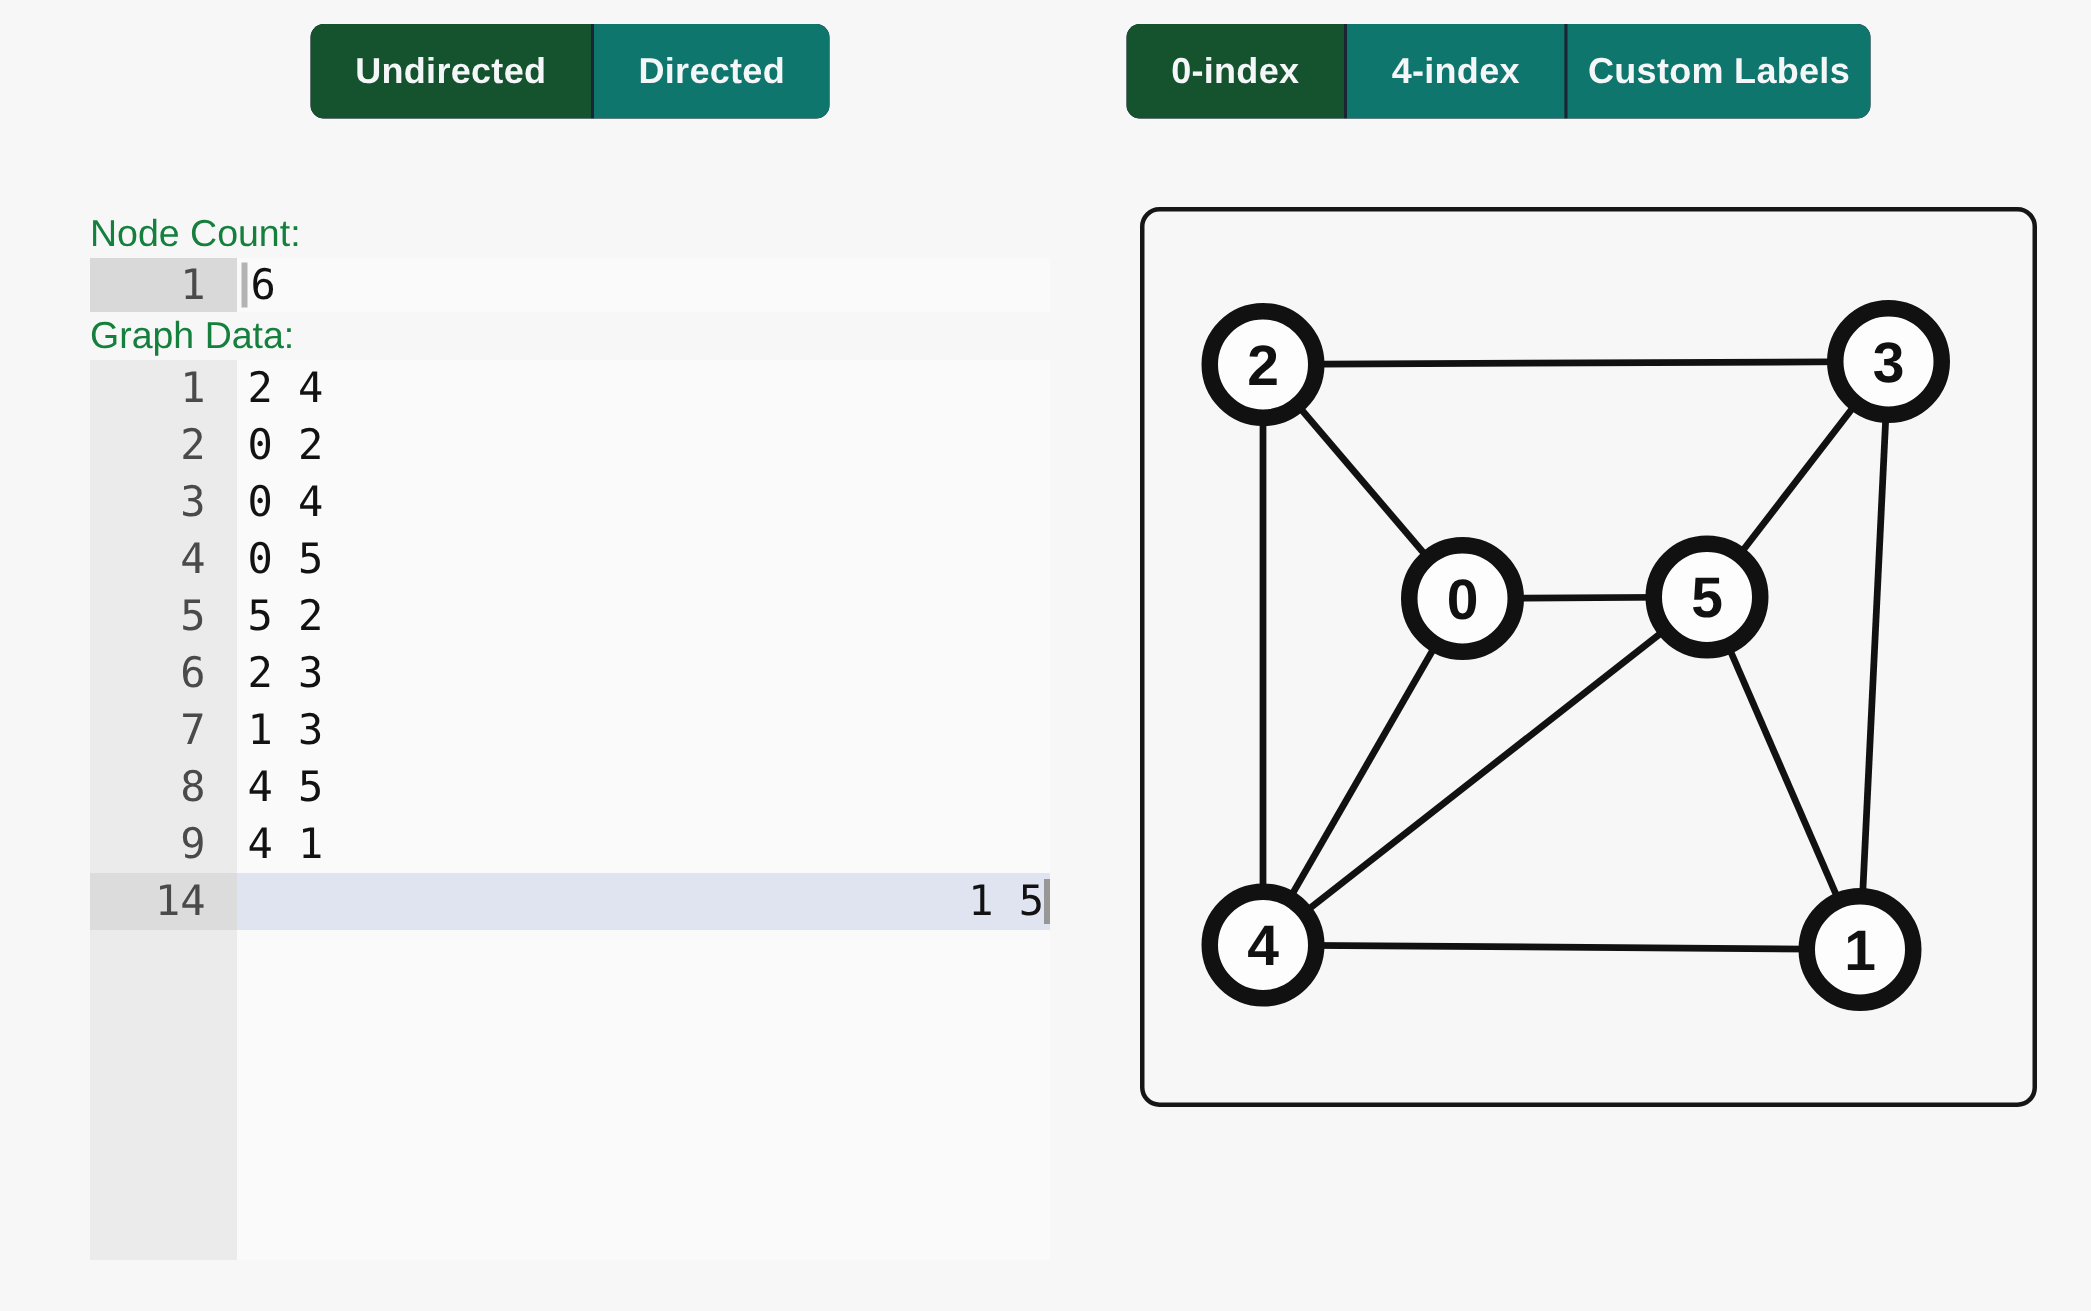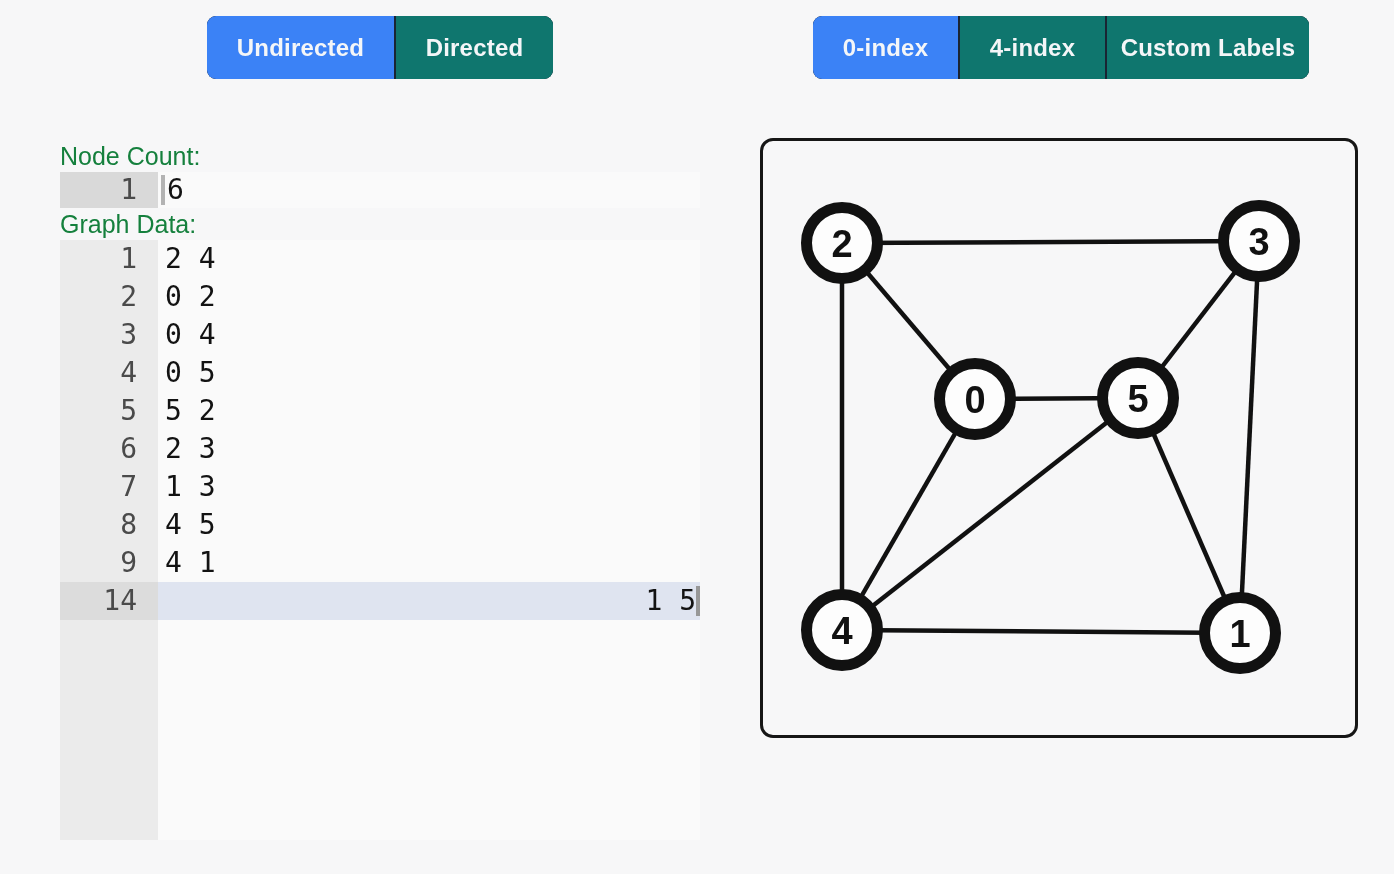--- a/index.html
+++ b/index.html
@@ -27,25 +27,25 @@
     align-items: center;
     justify-content: center;
     color: #f4f6f8;
     font-size: 24px;
     font-weight: 600;
     letter-spacing: .2px;
     cursor: pointer;
     background: #0f766e;
   }
   .seg-toggle .seg + .seg { border-left: 2px solid #1a2433; }
-  .seg-toggle .seg.selected { background: #3b82f6; }
+  .seg-toggle .seg.selected { background: #14532d; }
   #graph-type-toggle { left: 207px; }
   #graph-type-toggle .seg:nth-child(1) { width: 187px; }
   #graph-type-toggle .seg:nth-child(2) { width: 159px; }
-  #index-toggle { left: 813px; }
+  #index-toggle { left: 751px; }
   #index-toggle .seg:nth-child(1) { width: 145px; }
   #index-toggle .seg:nth-child(2) { width: 147px; }
   #index-toggle .seg:nth-child(3) { width: 204px; }
 
   
   .editor-col {
     position: absolute;
     left: 60px;
     top: 140px;
     width: 640px;

